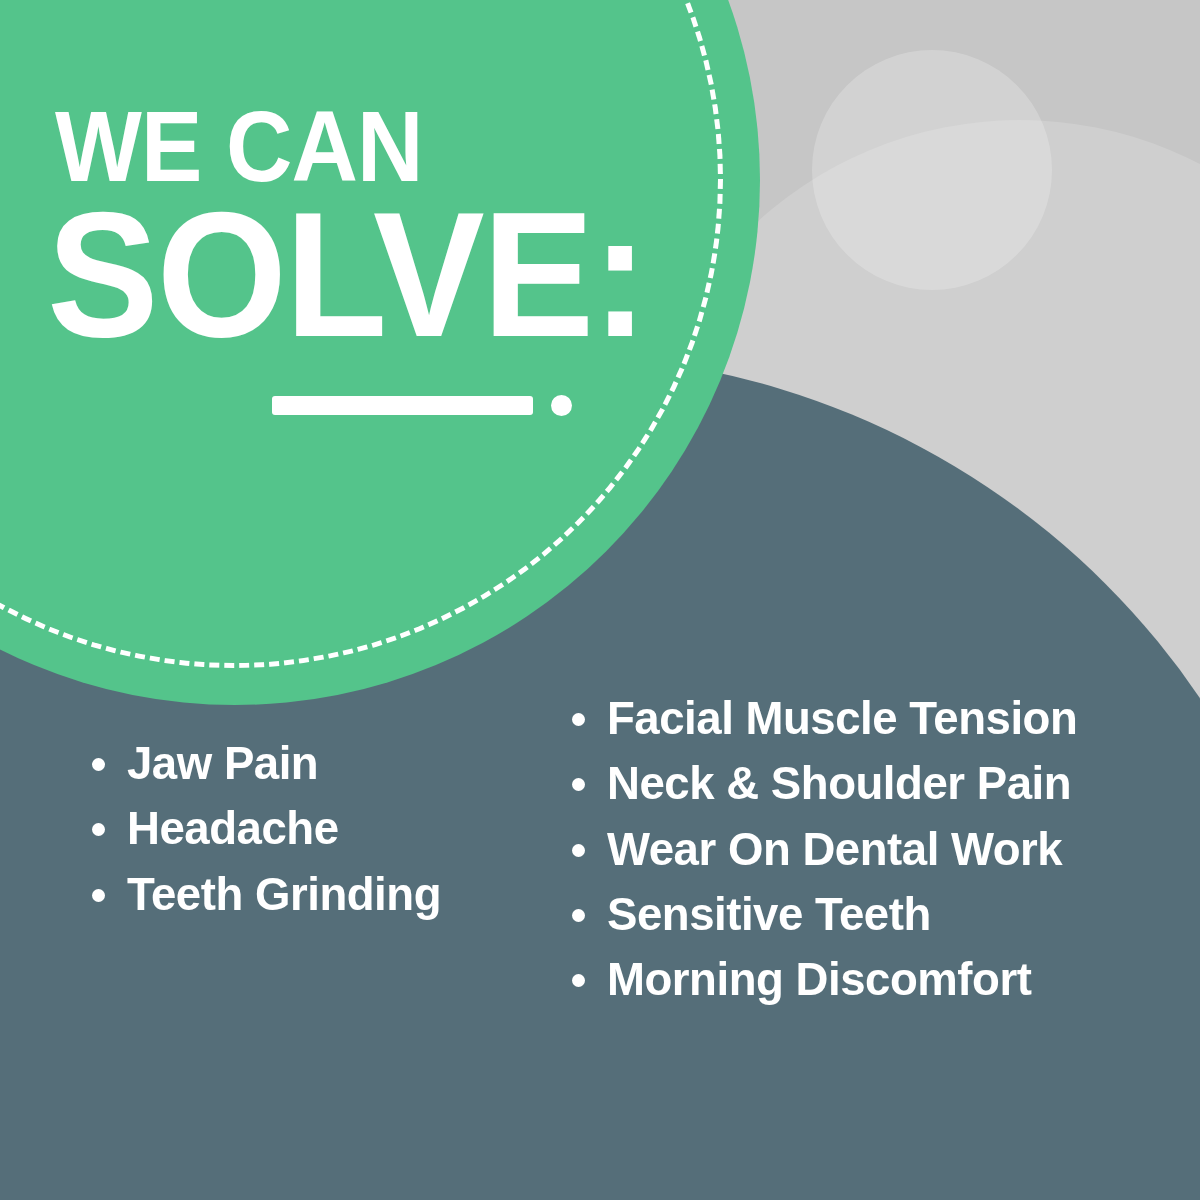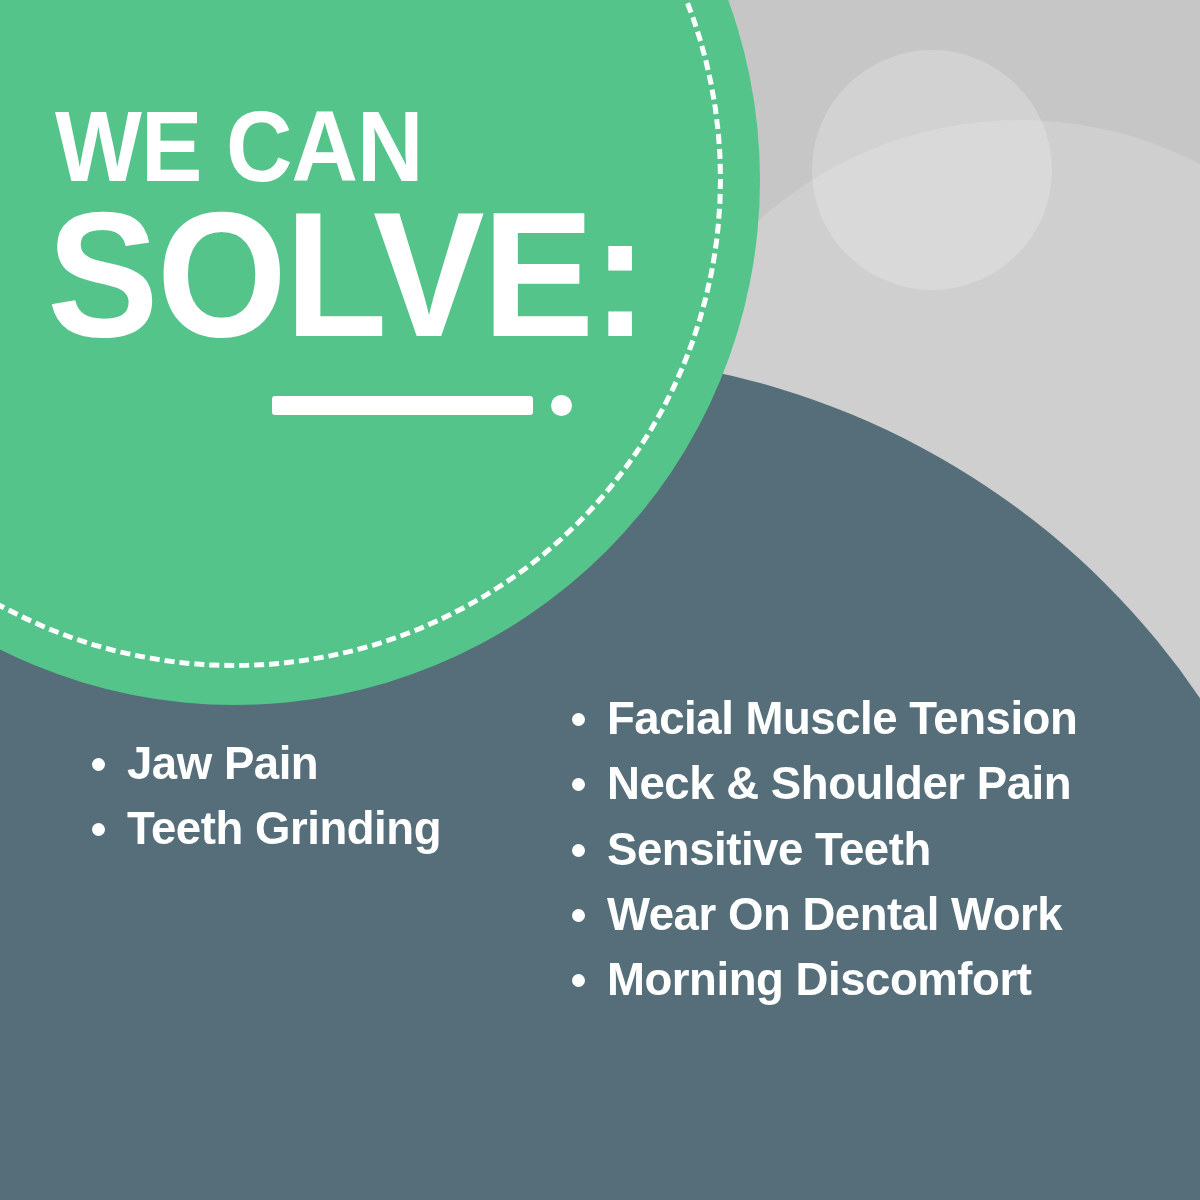--- a/index.html
+++ b/index.html
@@ -133,40 +133,44 @@
 
   <div class="lists">
 
     <div class="col col-left">
       <div class="li">
         <span class="dot"></span>
         <span class="txt">Jaw Pain</span>
       </div>
       <div class="li">
         <span class="dot"></span>
+        <span class="txt">Headache</span>
+      </div>
+      <div class="li">
+        <span class="dot"></span>
         <span class="txt">Teeth Grinding</span>
       </div>
     </div>
 
     <div class="col col-right">
       <div class="li">
         <span class="dot"></span>
         <span class="txt">Facial Muscle Tension</span>
       </div>
       <div class="li">
         <span class="dot"></span>
         <span class="txt">Neck &amp; Shoulder Pain</span>
       </div>
       <div class="li">
         <span class="dot"></span>
-        <span class="txt">Sensitive Teeth</span>
+        <span class="txt">Wear On Dental Work</span>
       </div>
       <div class="li">
         <span class="dot"></span>
-        <span class="txt">Wear On Dental Work</span>
+        <span class="txt">Sensitive Teeth</span>
       </div>
       <div class="li">
         <span class="dot"></span>
         <span class="txt">Morning Discomfort</span>
       </div>
     </div>
 
   </div>
 
 </div>

